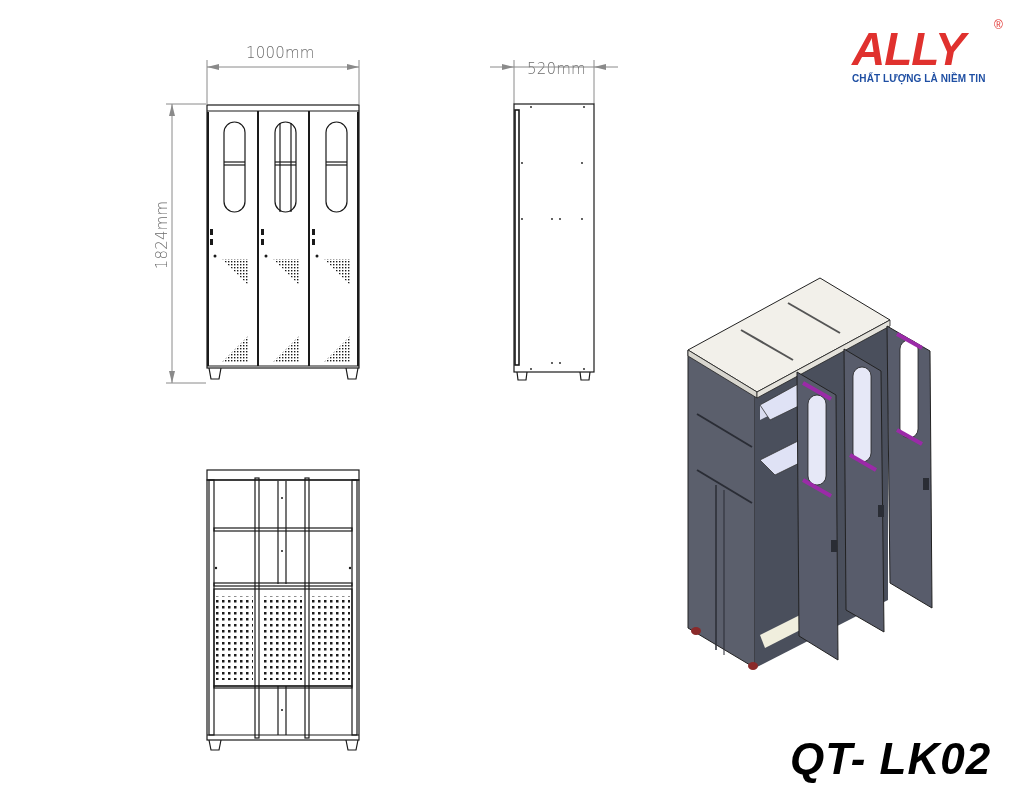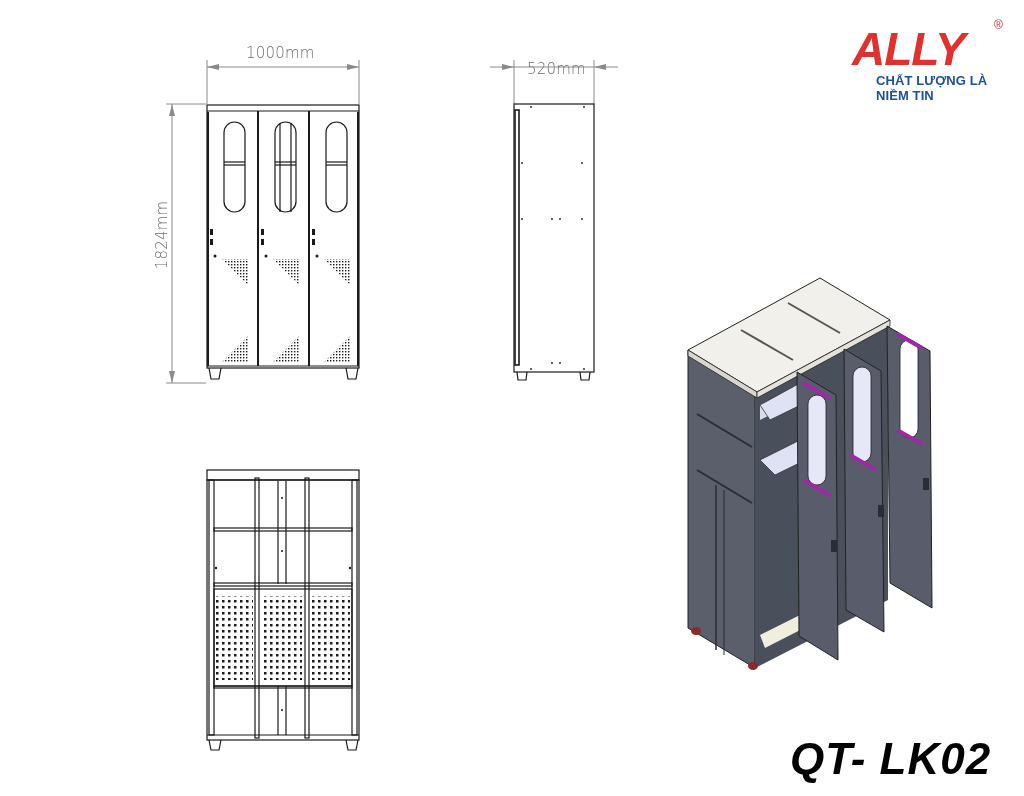--- a/index.html
+++ b/index.html
@@ -1,20 +1,20 @@
 <!DOCTYPE html>
 <html><head>
 <meta charset="utf-8">
 <style>
   html,body{margin:0;padding:0;background:#ffffff;}
   body{width:1024px;height:796px;position:relative;overflow:hidden;font-family:"Liberation Sans",sans-serif;}
   .abs{position:absolute;}
   .dimtext{font-family:"DejaVu Sans",sans-serif;font-size:15px;color:#6d6d6d;font-weight:300;letter-spacing:0.2px;}
   .logo-text{font-family:"Liberation Sans",sans-serif;font-weight:bold;font-style:italic;color:#e0312e;font-size:46px;letter-spacing:-1px;line-height:1;text-align:center;}
-  .logo-sub{font-family:"Liberation Sans",sans-serif;font-weight:bold;font-size:13px;color:#1f4fa3;letter-spacing:0.1px;margin-left:24px;}
+  .logo-sub{font-family:"Liberation Sans",sans-serif;font-weight:bold;font-size:10px;color:#1f4fa3;letter-spacing:0.1px;}
   .logo-reg{font-family:"Liberation Sans",sans-serif;font-size:12px;color:#e0312e;}
   .model{font-family:"Liberation Sans",sans-serif;font-weight:bold;font-style:italic;font-size:44px;color:#000;letter-spacing:1px;}
   svg{position:absolute;left:0;top:0;}
 </style>
 </head>
 <body>
 
 <div class="abs" style="left:846px;top:18px;width:170px;height:64px;">
   <span class="abs logo-text" style="left:6px;top:8px;">ALLY</span>
   <span class="abs logo-reg" style="left:148px;top:0px;">®</span>

